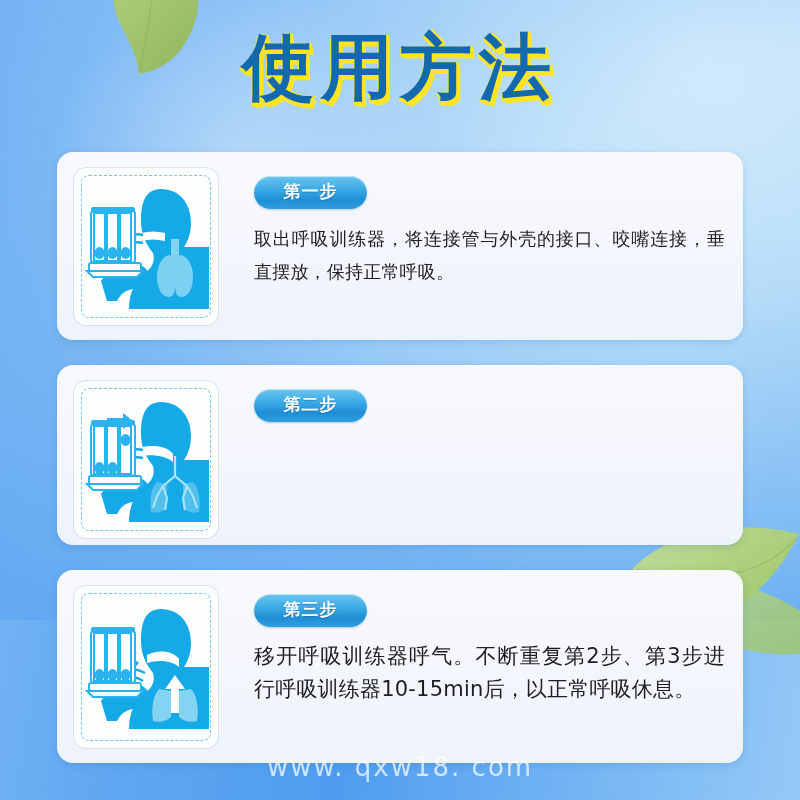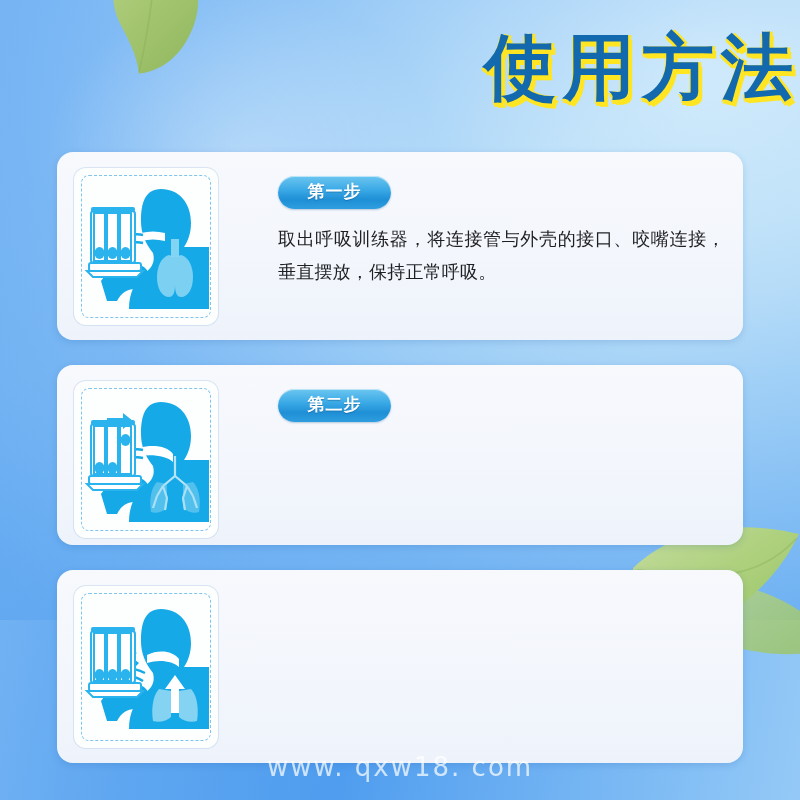--- a/index.html
+++ b/index.html
@@ -32,21 +32,21 @@
     position:absolute; left:-5%; top:-10%; width:70%; height:60%;
     background:radial-gradient(closest-side, rgba(255,255,255,.30), rgba(255,255,255,0) 70%);
   }
   
   .leaf{ position:absolute; pointer-events:none; }
   .leaf-top{ left:96px; top:-52px; width:120px; height:130px; transform:rotate(14deg); }
   .leaf-right{ right:-6px; top:520px; width:175px; height:130px; }
   .leaf-right2{ right:-40px; top:560px; width:180px; height:120px; }
   
   .title-wrap{
-    position:absolute; left:0; right:0; top:24px; text-align:right; height:100px;
+    position:absolute; left:0; right:0; top:24px; text-align:center; height:100px;
   }
   .title{
     display:inline-block;
     font-family:"DejaVu Sans","Liberation Sans",sans-serif;
     font-weight:bold;
     font-size:72px;
     line-height:86px;
     letter-spacing:7px;
     color:#1269ad;
     text-shadow:
@@ -93,21 +93,20 @@
     border-radius:8px;
     pointer-events:none;
   }
   .thumb svg{ display:block; width:126px; height:140px; }
 
   .body{
     flex:1 1 auto;
     padding-left:36px;
     padding-top:9px;
     min-width:0;
-    margin-left:24px;
   }
   .badge{
     display:inline-block;
     min-width:113px;
     text-align:center;
     padding:6px 19px 7px;
     border-radius:19px;
     background:linear-gradient(180deg,#6cc6f0 0%,#3aa9e6 42%,#1f8fd6 72%,#2f9ee0 100%);
     box-shadow:inset 0 1px 0 rgba(255,255,255,.55), 0 1px 2px rgba(20,80,140,.28);
     color:#ffffff;
@@ -327,20 +326,22 @@
           </g>
           <g fill="#2ab3ec">
             <ellipse cx="16.5" cy="78" rx="5" ry="6"></ellipse>
             <ellipse cx="29.5" cy="78" rx="5" ry="6"></ellipse>
             <ellipse cx="42.5" cy="78" rx="5" ry="6"></ellipse>
           </g>
           <rect x="8" y="30" width="44" height="5" rx="2" fill="#2ab3ec"></rect>
         </svg>
       </div>
       <div class="body">
+        <span class="badge">第三步</span>
+        <div class="desc">移开呼吸训练器呼气。不断重复第2步、第3步进行呼吸训练器10-15min后，以正常呼吸休息。</div>
       </div>
     </div>
 
   </div>
 
   <div class="watermark">www. qxw18. com</div>
 
 </div>
 
 </body></html>

